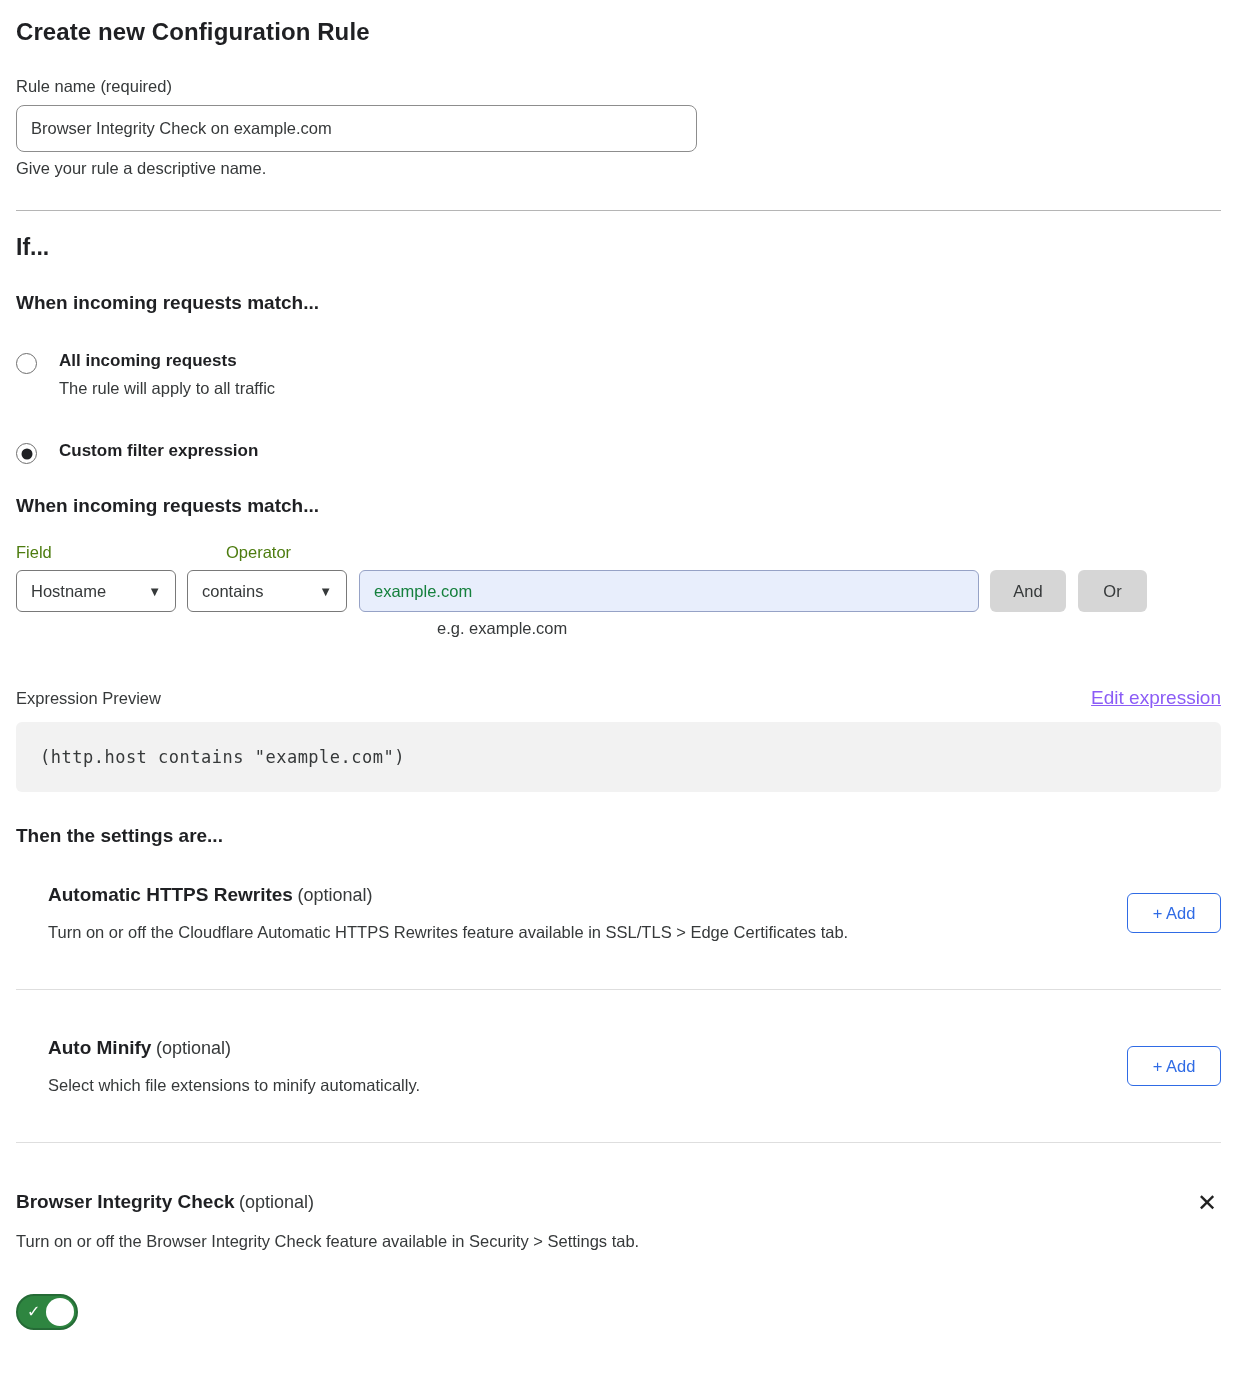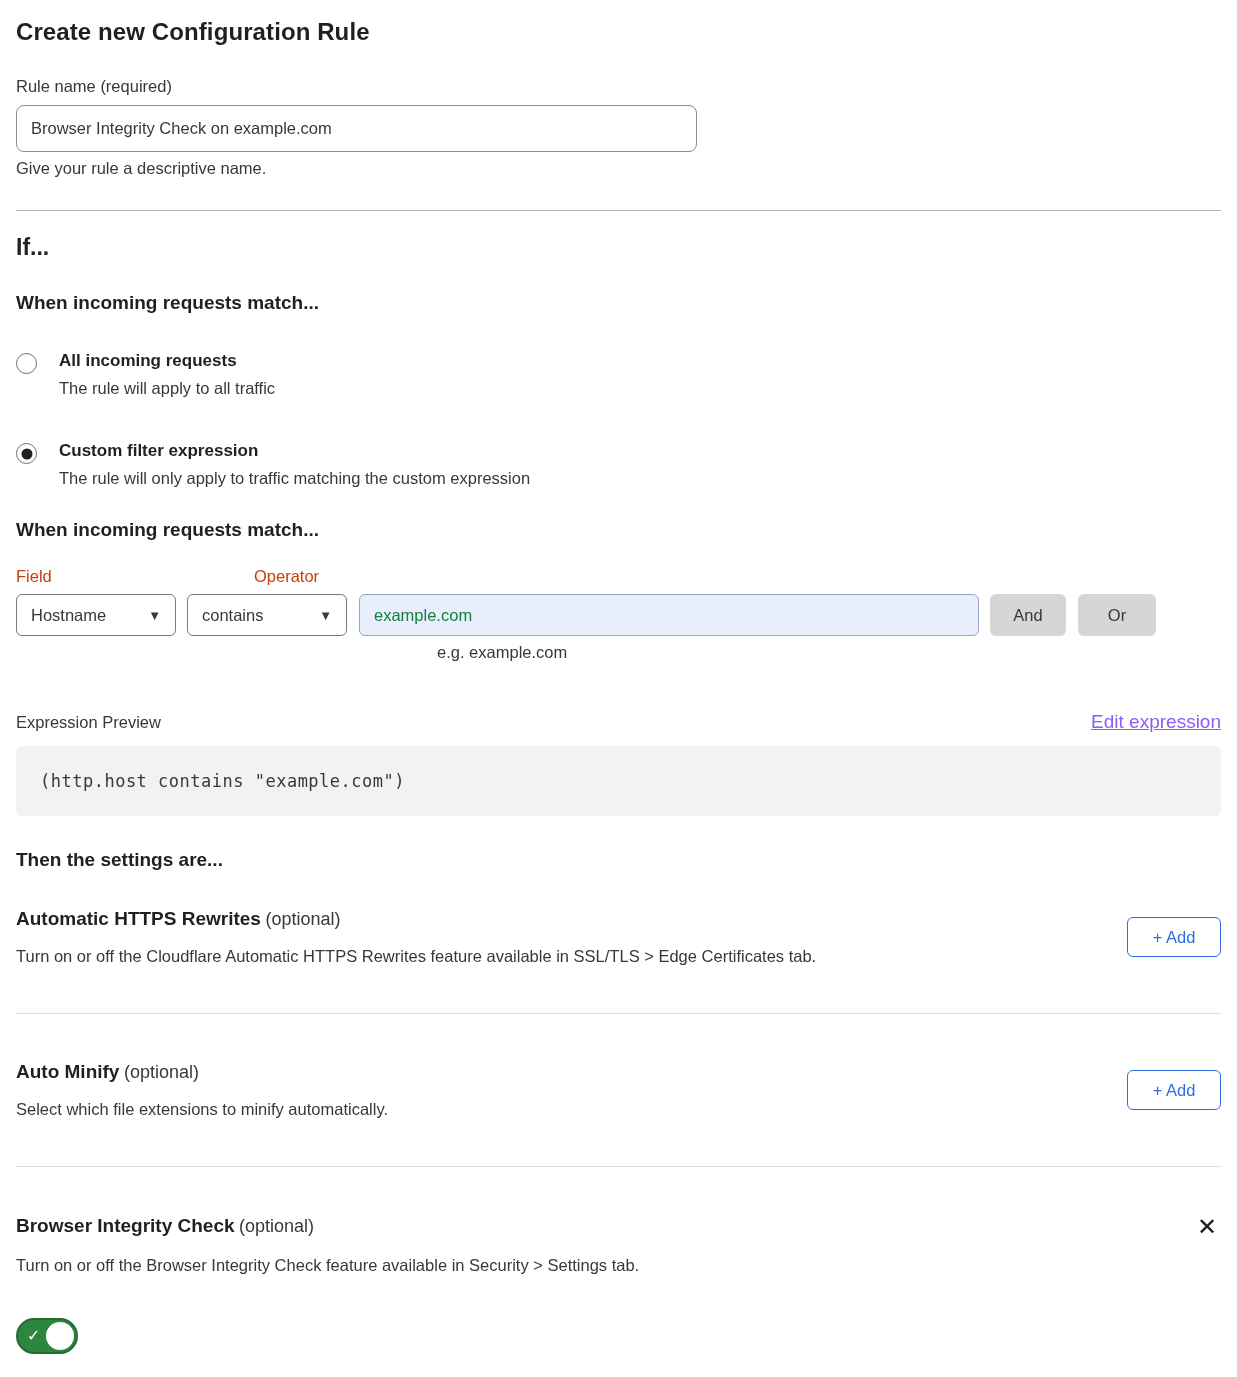--- a/index.html
+++ b/index.html
@@ -40,21 +40,21 @@
   .radio-circle.checked::after {
     content: ""; position: absolute; left: 50%; top: 50%;
     width: 11px; height: 11px; border-radius: 50%;
     background: #1f2023; transform: translate(-50%, -50%);
   }
   .radio-text { margin-left: 22px; }
   .radio-label { font-size: 17px; font-weight: 700; color: #1f2023; }
   .radio-desc { font-size: 16.5px; color: #36393a; margin-top: 8px; }
 
   .builder { margin-top: 26px; }
-  .builder-labels { display: flex; font-size: 16.5px; color: #c2410c; gap: 28px; }
+  .builder-labels { display: flex; font-size: 16.5px; color: #4d7c0f; }
   .col-field { width: 199px; margin-right: 11px; }
   .col-operator { width: 199px; margin-right: 12px; }
   .col-value { width: 620px; }
   .builder-row { display: flex; margin-top: 8px; align-items: flex-start; }
   .select-box {
     width: 160px; height: 42px; border: 1px solid #797979; border-radius: 6px;
     background: #fff; display: flex; align-items: center; justify-content: space-between;
     padding: 0 14px; font-size: 16.5px; color: #36393a; cursor: pointer;
   }
   .select-box .caret { font-size: 13px; color: #36393a; }
@@ -64,36 +64,36 @@
     font-family: "Liberation Sans", sans-serif; outline: none;
   }
   .gap-11 { width: 11px; flex: 0 0 auto; }
   .gap-12 { width: 12px; flex: 0 0 auto; }
   .gray-btn {
     height: 42px; border: none; border-radius: 6px; background: #d6d6d6;
     font-family: "Liberation Sans", sans-serif;
     font-size: 16.5px; color: #36393a; cursor: pointer;
   }
   .btn-and { width: 76px; }
-  .btn-or { width: 78px; }
+  .btn-or { width: 69px; }
   .eg-helper { font-size: 16.5px; color: #36393a; margin-top: 7px; margin-left: 421px; }
 
   .preview-header { display: flex; justify-content: space-between; align-items: baseline; margin-top: 49px; }
   .preview-label { font-size: 16.5px; color: #36393a; }
   .edit-link { font-size: 19px; color: #8b5cf6; text-decoration: underline; cursor: pointer; margin-left: 7px; }
   .code-block {
     margin-top: 13px; height: 70px; background: #f2f2f2; border-radius: 6px;
     display: flex; align-items: center; padding: 0 24px;
     font-family: "DejaVu Sans Mono", "Liberation Mono", monospace;
     font-size: 17px; color: #36393a; letter-spacing: 0.5px;
   }
 
   h2.then-heading { font-size: 19px; font-weight: 700; color: #1f2023; margin-top: 33px; }
 
-  .setting-row { display: flex; justify-content: space-between; align-items: flex-start; }
+  .setting-row { display: flex; justify-content: space-between; align-items: flex-start; margin-left: 32px; }
   .setting-row.first { margin-top: 37px; }
   .setting-title { font-size: 19px; font-weight: 700; color: #1f2023; }
   .setting-optional { font-size: 18px; font-weight: 400; color: #36393a; }
   .setting-desc { font-size: 16.5px; color: #36393a; margin-top: 17px; }
   .add-btn {
     flex: 0 0 auto; width: 94px; height: 40px; margin-top: 9px;
     background: #ffffff; border: 1px solid #2f6be5; border-radius: 6px;
     color: #2f6be5; font-size: 16.5px; cursor: pointer;
     font-family: "Liberation Sans", sans-serif;
   }
@@ -141,21 +141,20 @@
     <div class="radio-text">
       <div class="radio-label">All incoming requests</div>
       <div class="radio-desc">The rule will apply to all traffic</div>
     </div>
   </div>
 
   <div class="radio-option">
     <div class="radio-circle checked" id="radio-1"></div>
     <div class="radio-text">
       <div class="radio-label">Custom filter expression</div>
-      <div class="radio-desc">The rule will only apply to traffic matching the custom expression</div>
     </div>
   </div>
 
   <h3 class="sub-heading">When incoming requests match...</h3>
 
   <div class="builder">
     <div class="builder-labels">
       <div class="col-field">Field</div>
       <div class="col-operator">Operator</div>
     </div>

